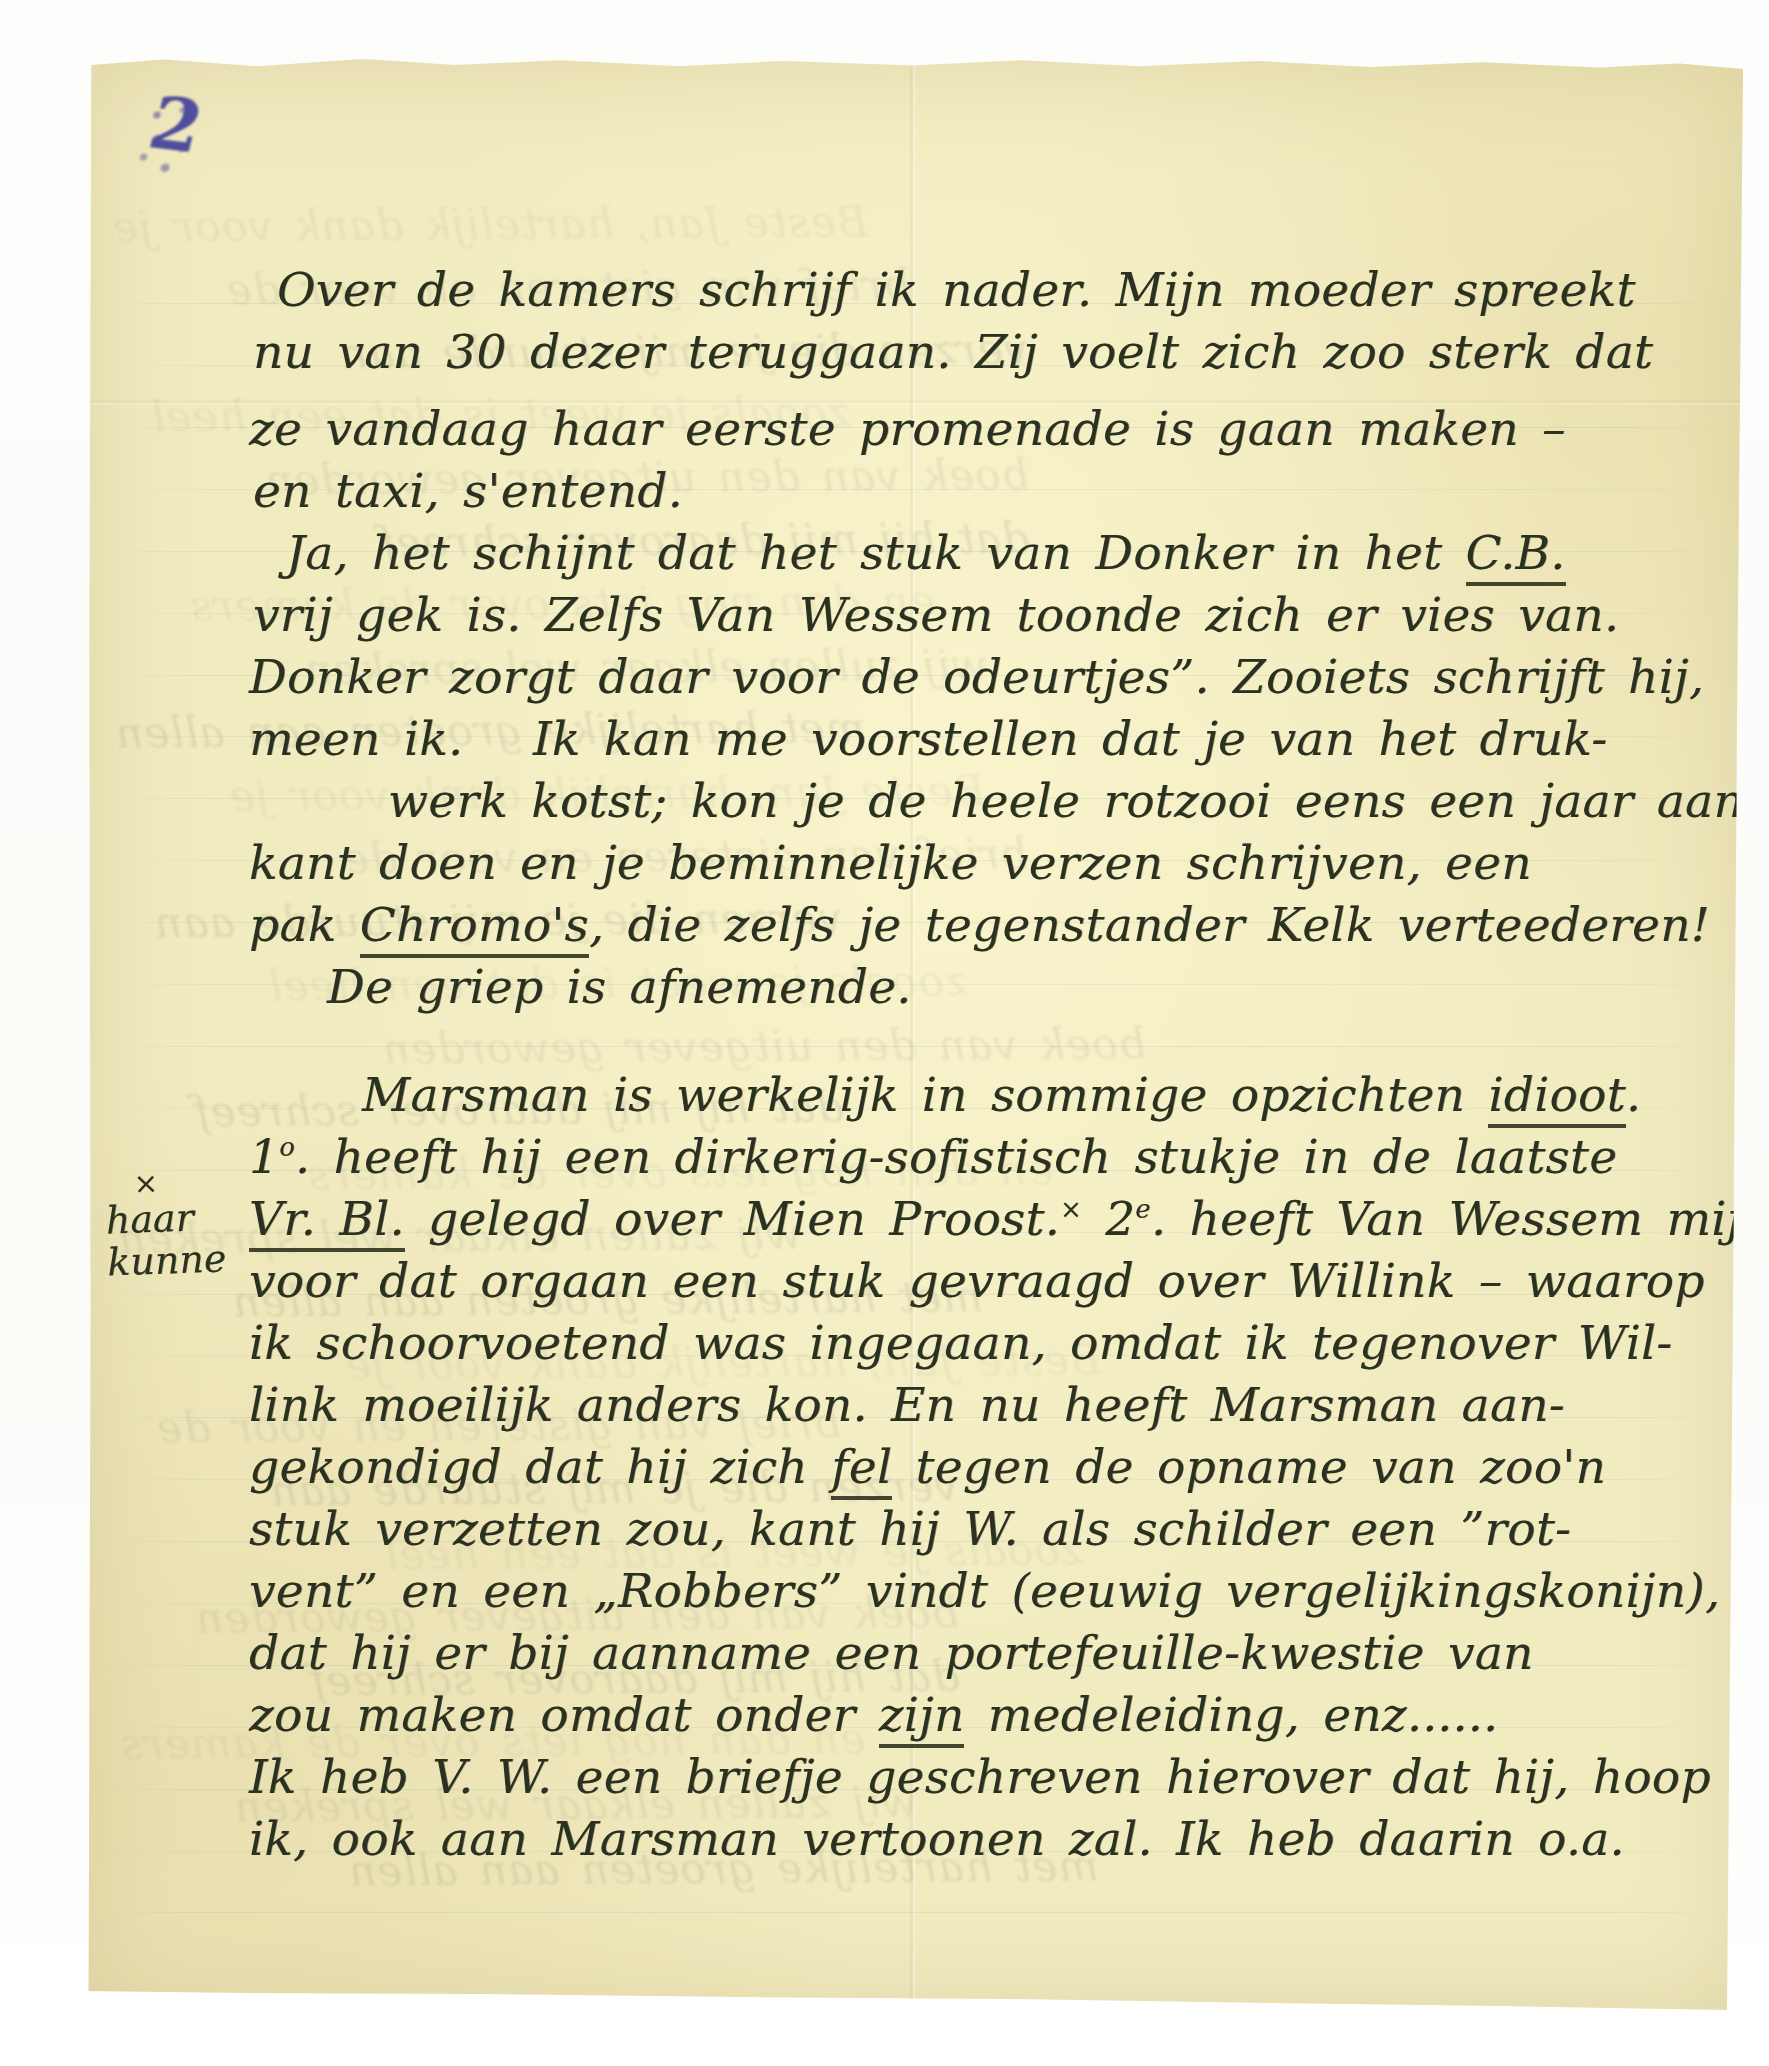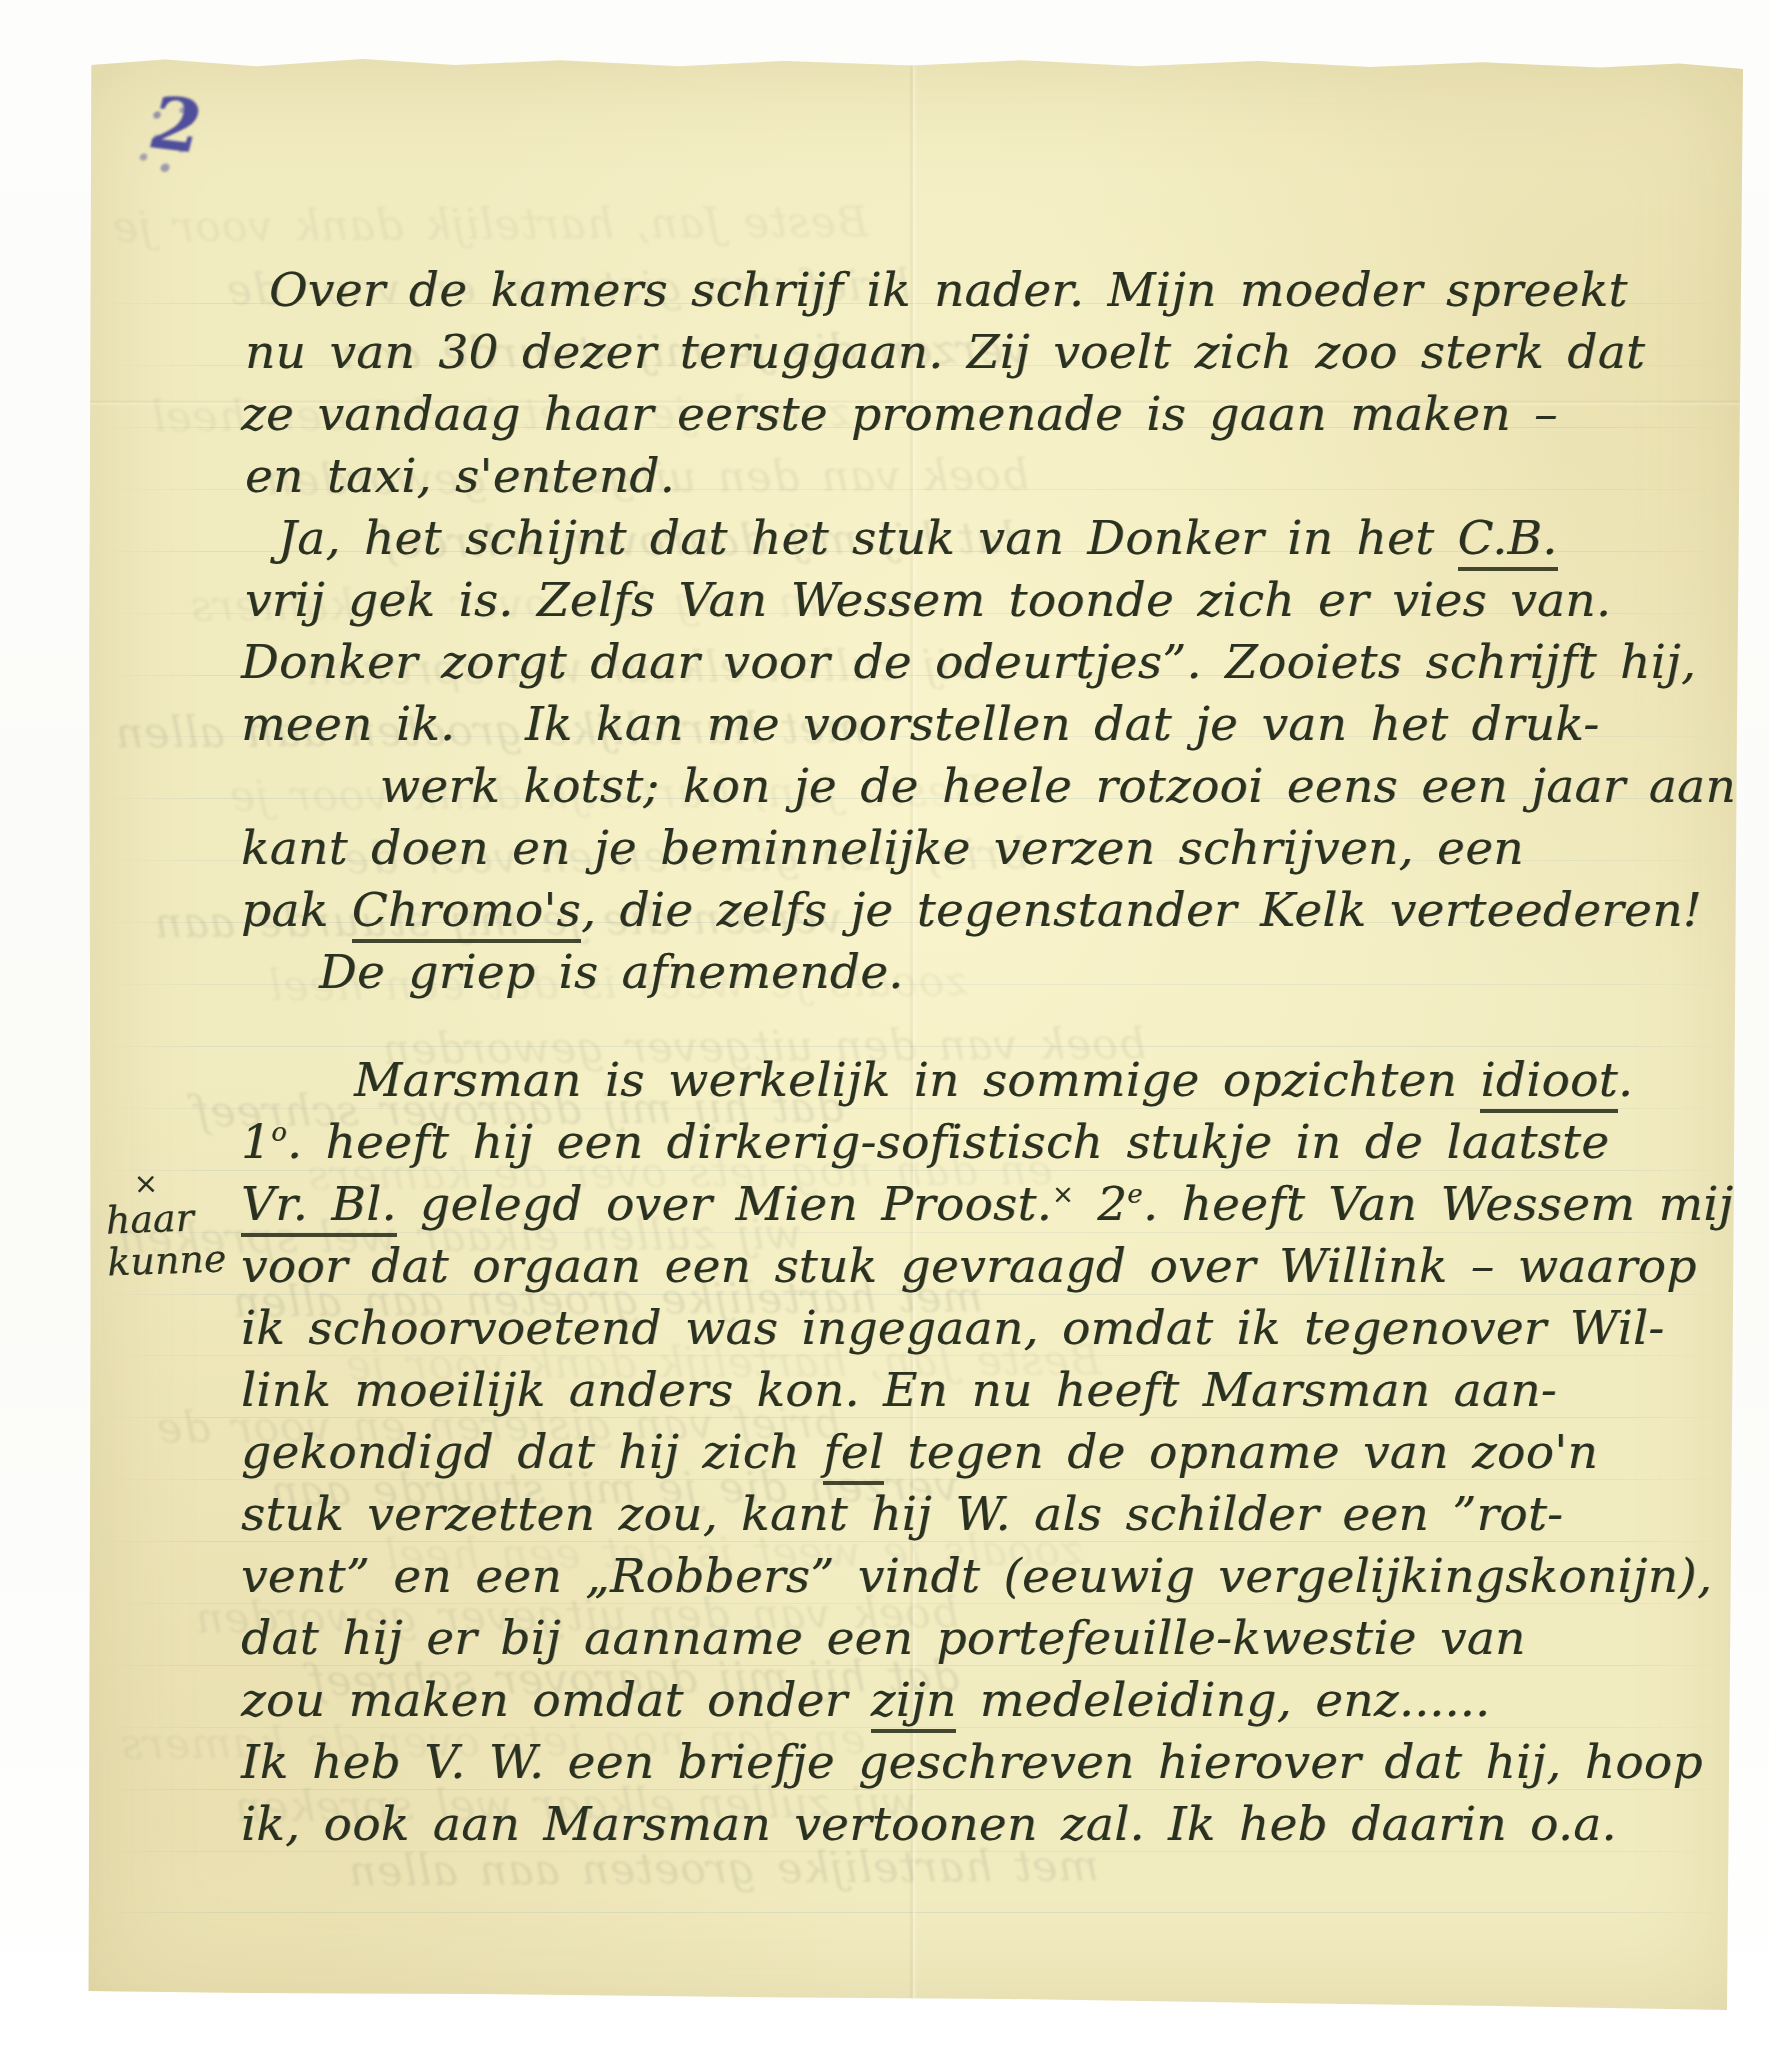--- a/index.html
+++ b/index.html
@@ -32,21 +32,21 @@
     background:linear-gradient(to right, rgba(128,156,178,0) 0%, rgba(128,156,178,.65) 7%, rgba(128,156,178,.65) 93%, rgba(128,156,178,0) 100%);
   }
   .ghost-layer{position:absolute;inset:0;}
   .ghost-line{
     position:absolute;white-space:pre;
     font-style:italic;font-size:43px;letter-spacing:0.7px;word-spacing:6.6px;
     color:#8d8d74;transform:scaleX(-1) rotate(.4deg);
     filter:blur(1.3px);
   }
   .letter-body{
-    position:absolute;left:155px;top:202px;width:1495px;
+    position:absolute;left:163px;top:202px;width:1495px;
     color:#2b3120;font-style:italic;
   }
   .hw-line{
     white-space:pre;height:62px;line-height:62px;
     font-size:47px;letter-spacing:0.3px;word-spacing:8px;
     text-shadow:0.7px 0 0 rgba(44,50,28,.45);
   }
   .hw-line .u{
     border-bottom:4.6px solid rgba(36,41,20,.85);
     padding-bottom:2px;
@@ -150,21 +150,21 @@
 
   <div class="margin-note">
     <span class="marker">×</span>
     <span class="mword">haar</span>
     <span class="mword">kunne</span>
   </div>
 
   <div class="letter-body">
       <div class="hw-line" style="padding-left: 28px;"><span>Over de kamers schrijf ik nader. Mijn moeder spreekt</span></div>
       <div class="hw-line" style="padding-left: 4px;"><span>nu van 30 dezer teruggaan. Zij voelt zich zoo sterk dat</span></div>
-      <div class="hw-line" style="padding-left: 0px;"><span>ze vandaag haar eerste promenade is gaan maken –</span></div>
+      <div class="hw-line" style="padding-left: 0px; margin-top: 15px;"><span>ze vandaag haar eerste promenade is gaan maken –</span></div>
       <div class="hw-line" style="padding-left: 4px;"><span>en taxi, s'entend.</span></div>
       <div class="hw-line" style="padding-left: 37px;"><span>Ja, het schijnt dat het stuk van Donker in het </span><span class="u">C.B.</span></div>
       <div class="hw-line" style="padding-left: 4px;"><span>vrij gek is. Zelfs Van Wessem toonde zich er vies van.</span></div>
       <div class="hw-line" style="padding-left: 0px;"><span>Donker zorgt daar voor de odeurtjes”. Zooiets schrijft hij,</span></div>
       <div class="hw-line" style="padding-left: 0px;"><span>meen ik.   Ik kan me voorstellen dat je van het druk-</span></div>
       <div class="hw-line" style="padding-left: 0px; text-align: right;"><span>werk kotst; kon je de heele rotzooi eens een jaar aan</span></div>
       <div class="hw-line" style="padding-left: 0px;"><span>kant doen en je beminnelijke verzen schrijven, een</span></div>
       <div class="hw-line" style="padding-left: 0px;"><span>pak </span><span class="u">Chromo's</span><span>, die zelfs je tegenstander Kelk verteederen!</span></div>
       <div class="hw-line" style="padding-left: 78px;"><span>De griep is afnemende.</span></div>
       <div class="hw-line" style="padding-left: 113px; margin-top: 46px;"><span>Marsman is werkelijk in sommige opzichten </span><span class="u">idioot</span><span>.</span></div>

